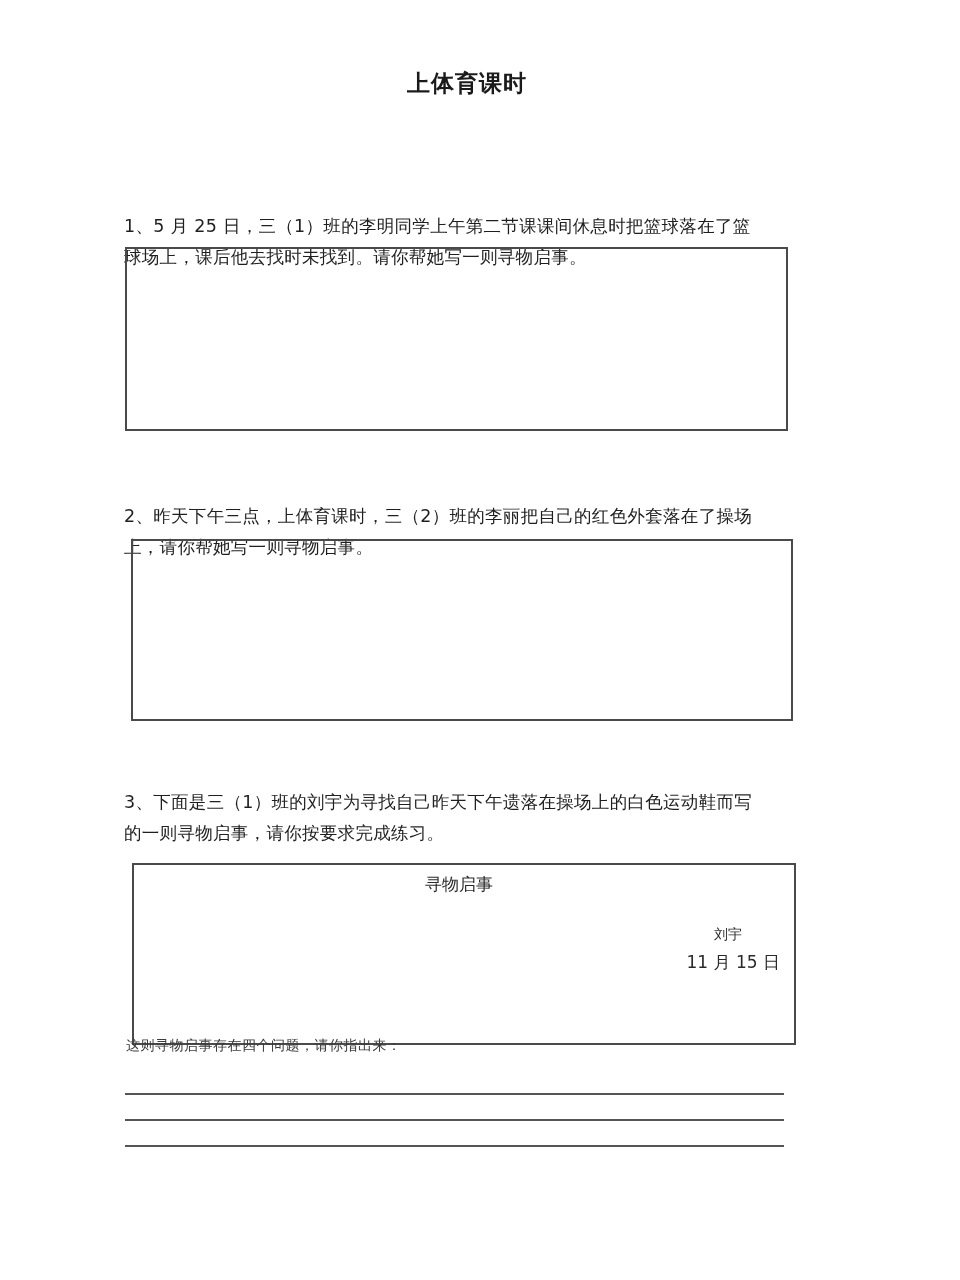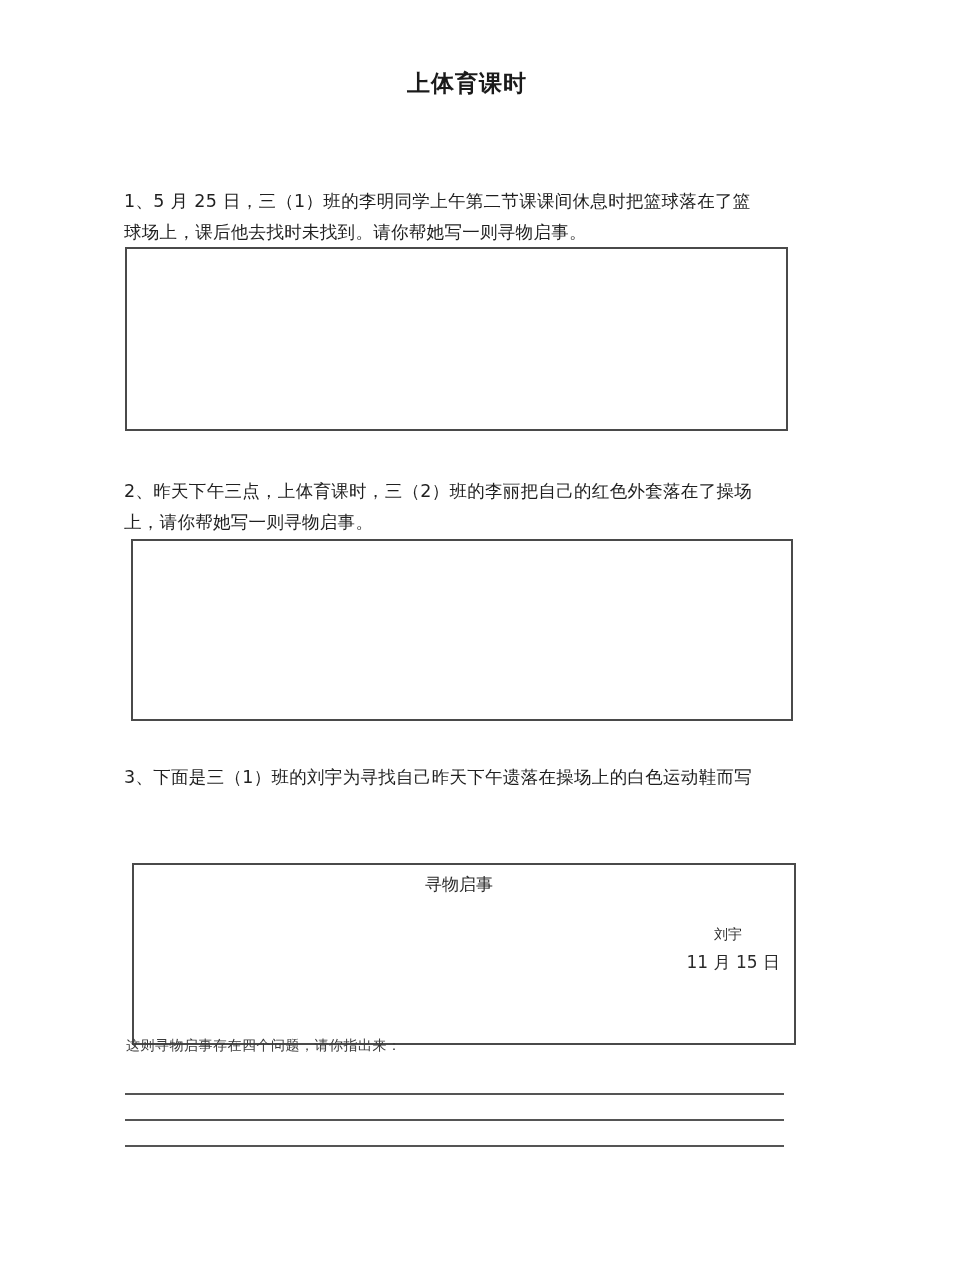--- a/index.html
+++ b/index.html
@@ -15,20 +15,21 @@
     position: absolute; left: 0; width: 934px; top: 68px;
     text-align: center;
     font-size: 23px; font-weight: bold; letter-spacing: 1px;
     color: #1a1a1a;
   }
   .question {
     position: absolute;
     font-size: 17.5px; line-height: 31px;
     color: #1f1f1f;
     letter-spacing: 0.3px;
+    margin-top: 25px;
   }
   .q1 { left: 124px; top: 186px; width: 700px; }
   .q2 { left: 124px; top: 476px; width: 700px; }
   .q3 { left: 124px; top: 762px; width: 700px; }
   .box {
     position: absolute;
     border: 2px solid #4a4a4a;
     box-sizing: border-box;
   }
   .box1 { left: 125px; top: 247px; width: 663px; height: 184px; }
@@ -75,20 +76,21 @@
 <div class="box box1"></div>
 
 <div class="question q2">
   <div>2、昨天下午三点，上体育课时，三（2）班的李丽把自己的红色外套落在了操场</div>
   <div>上，请你帮她写一则寻物启事。</div>
 </div>
 <div class="box box2"></div>
 
 <div class="question q3">
   <div>3、下面是三（1）班的刘宇为寻找自己昨天下午遗落在操场上的白色运动鞋而写</div>
+  <div>的一则寻物启事，请你按要求完成练习。</div>
 </div>
 <div class="box box3">
   <div class="notice-title">寻物启事</div>
   <div class="notice-signer">刘宇</div>
   <div class="notice-date">11 月 15 日</div>
 </div>
 
 <div class="prompt">这则寻物启事存在四个问题，请你指出来：</div>
 <div class="answer-line line1"></div>
 <div class="answer-line line2"></div>

